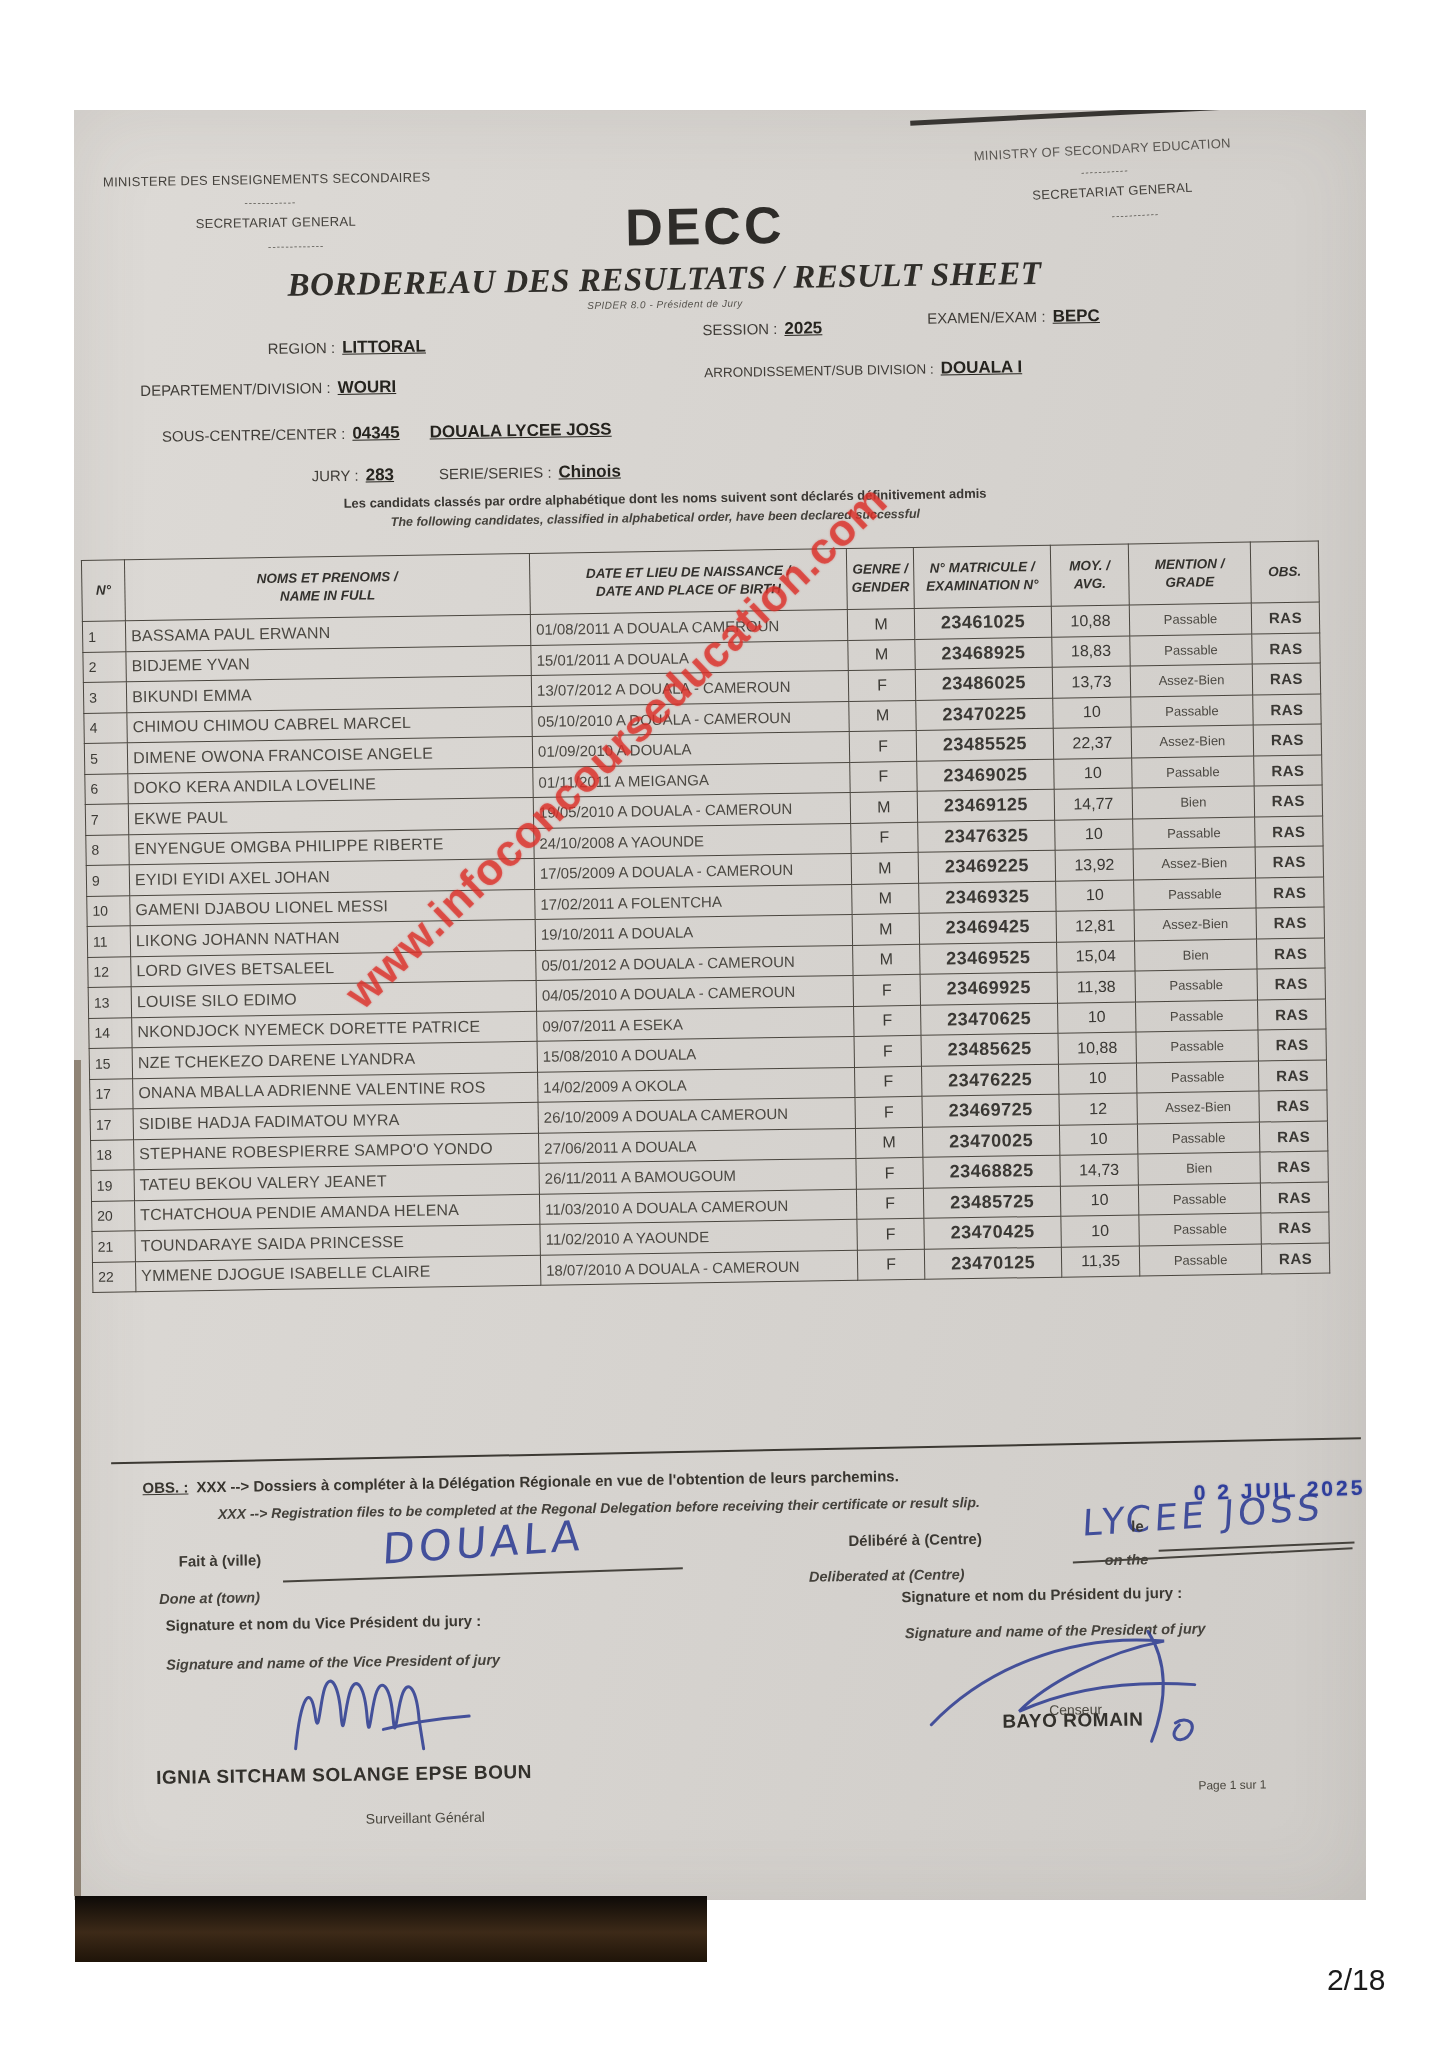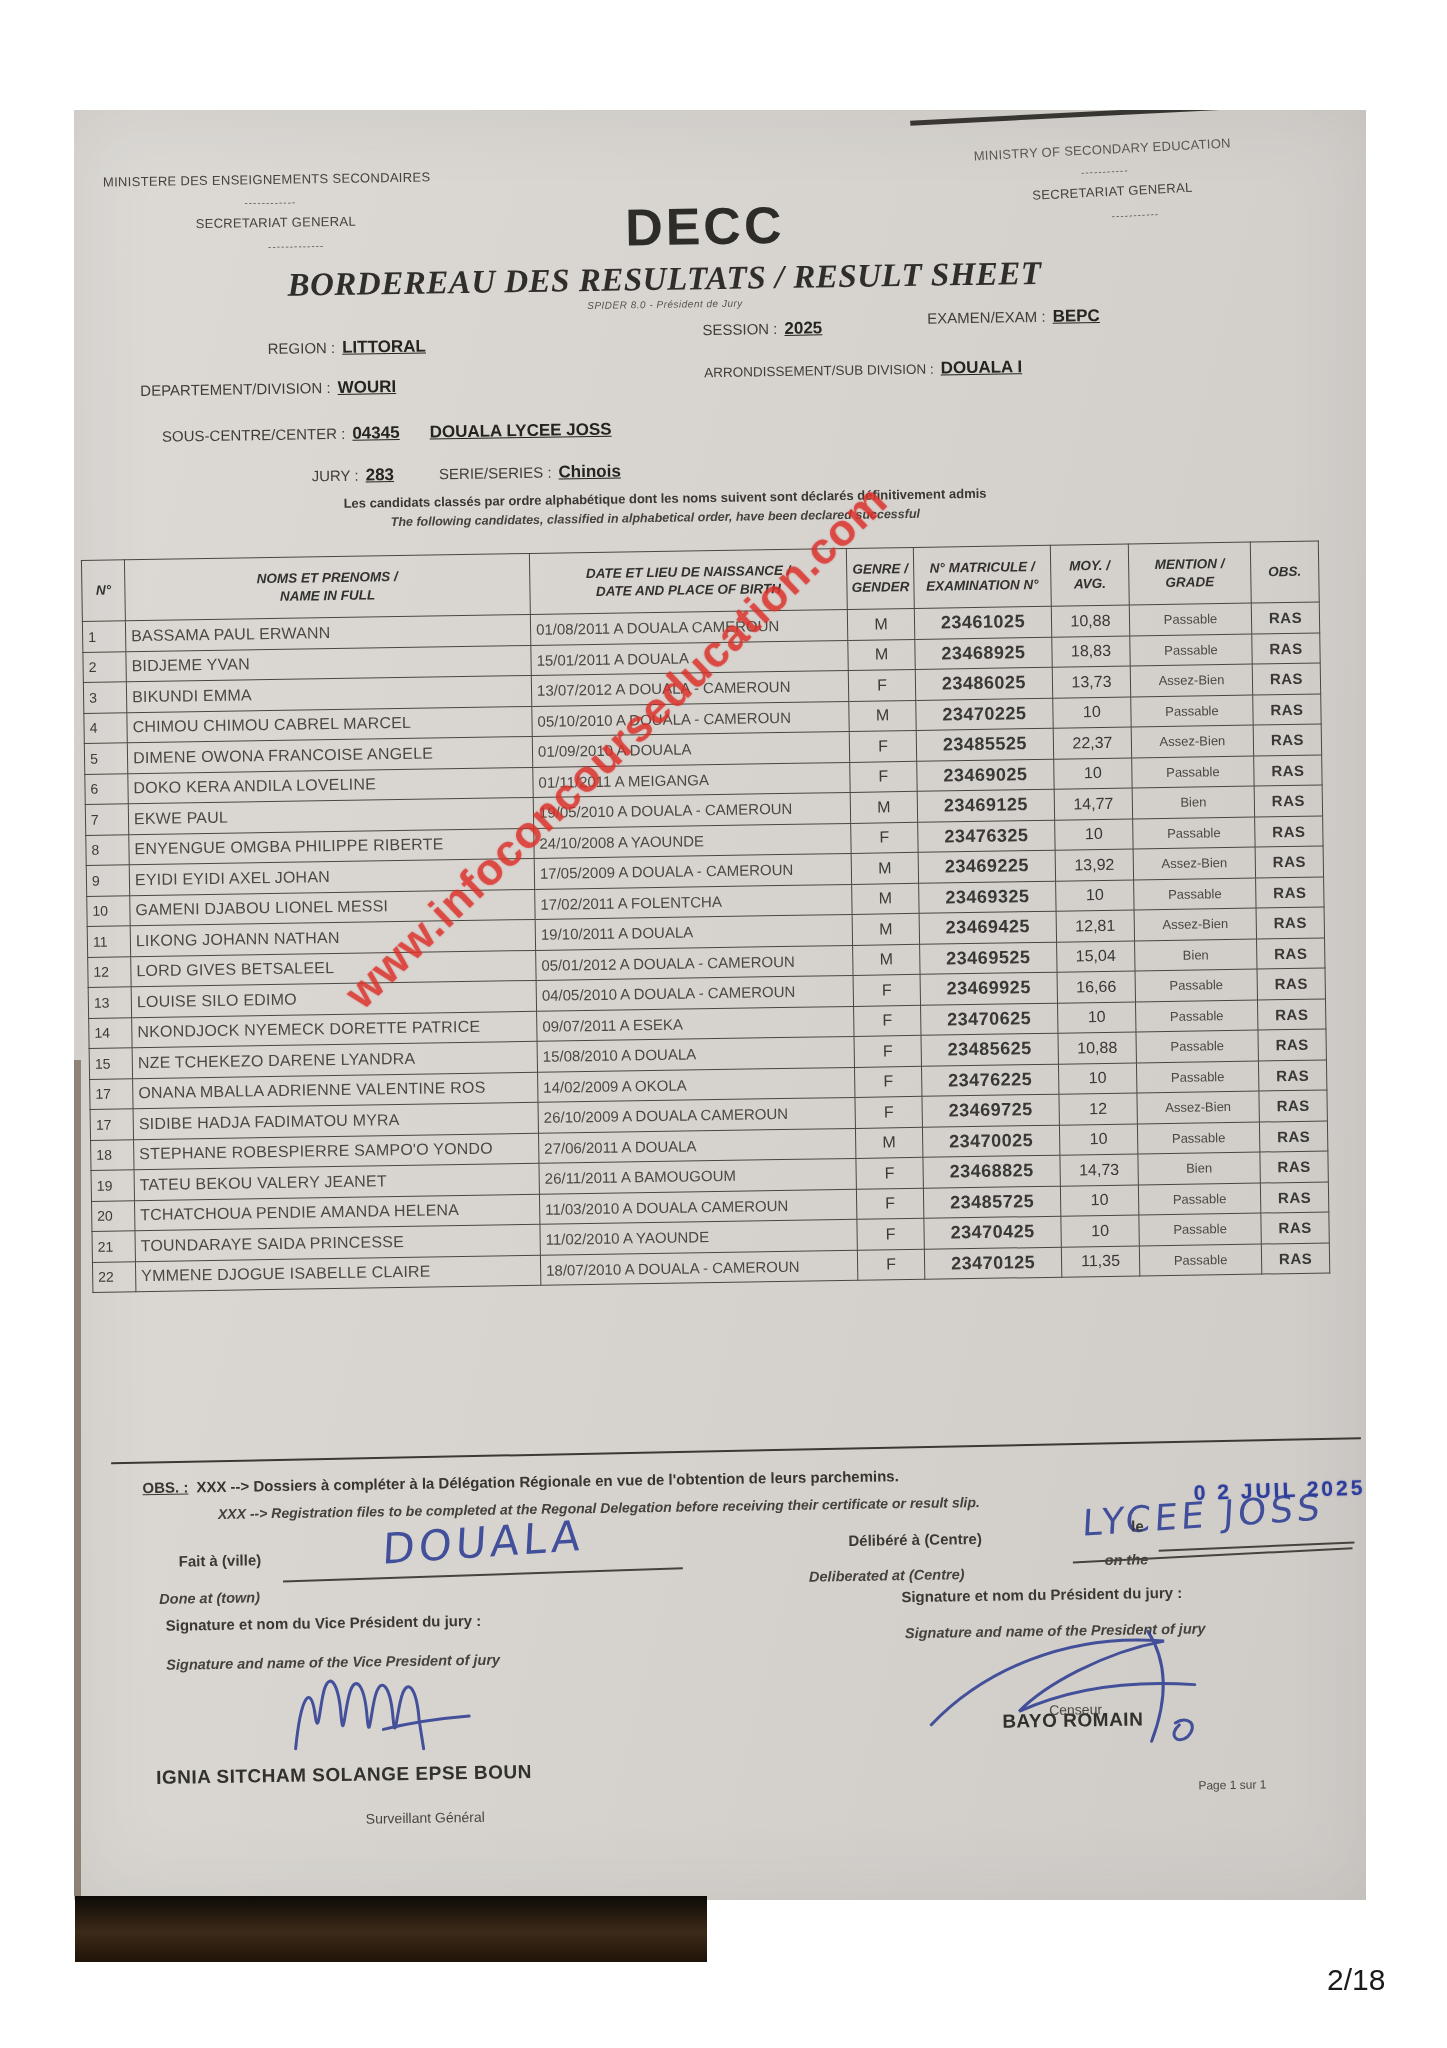--- a/index.html
+++ b/index.html
@@ -269,21 +269,21 @@
           <td class="c-avg">15,04</td>
           <td class="c-mention">Bien</td>
           <td class="c-obs">RAS</td>
         </tr>
             <tr>
           <td class="c-n">13</td>
           <td class="c-name">LOUISE SILO EDIMO</td>
           <td class="c-birth">04/05/2010 A DOUALA - CAMEROUN</td>
           <td class="c-gender">F</td>
           <td class="c-matric">23469925</td>
-          <td class="c-avg">16,66</td>
+          <td class="c-avg">11,38</td>
           <td class="c-mention">Passable</td>
           <td class="c-obs">RAS</td>
         </tr>
             <tr>
           <td class="c-n">14</td>
           <td class="c-name">NKONDJOCK NYEMECK DORETTE PATRICE</td>
           <td class="c-birth">09/07/2011 A ESEKA</td>
           <td class="c-gender">F</td>
           <td class="c-matric">23470625</td>
           <td class="c-avg">10</td>

